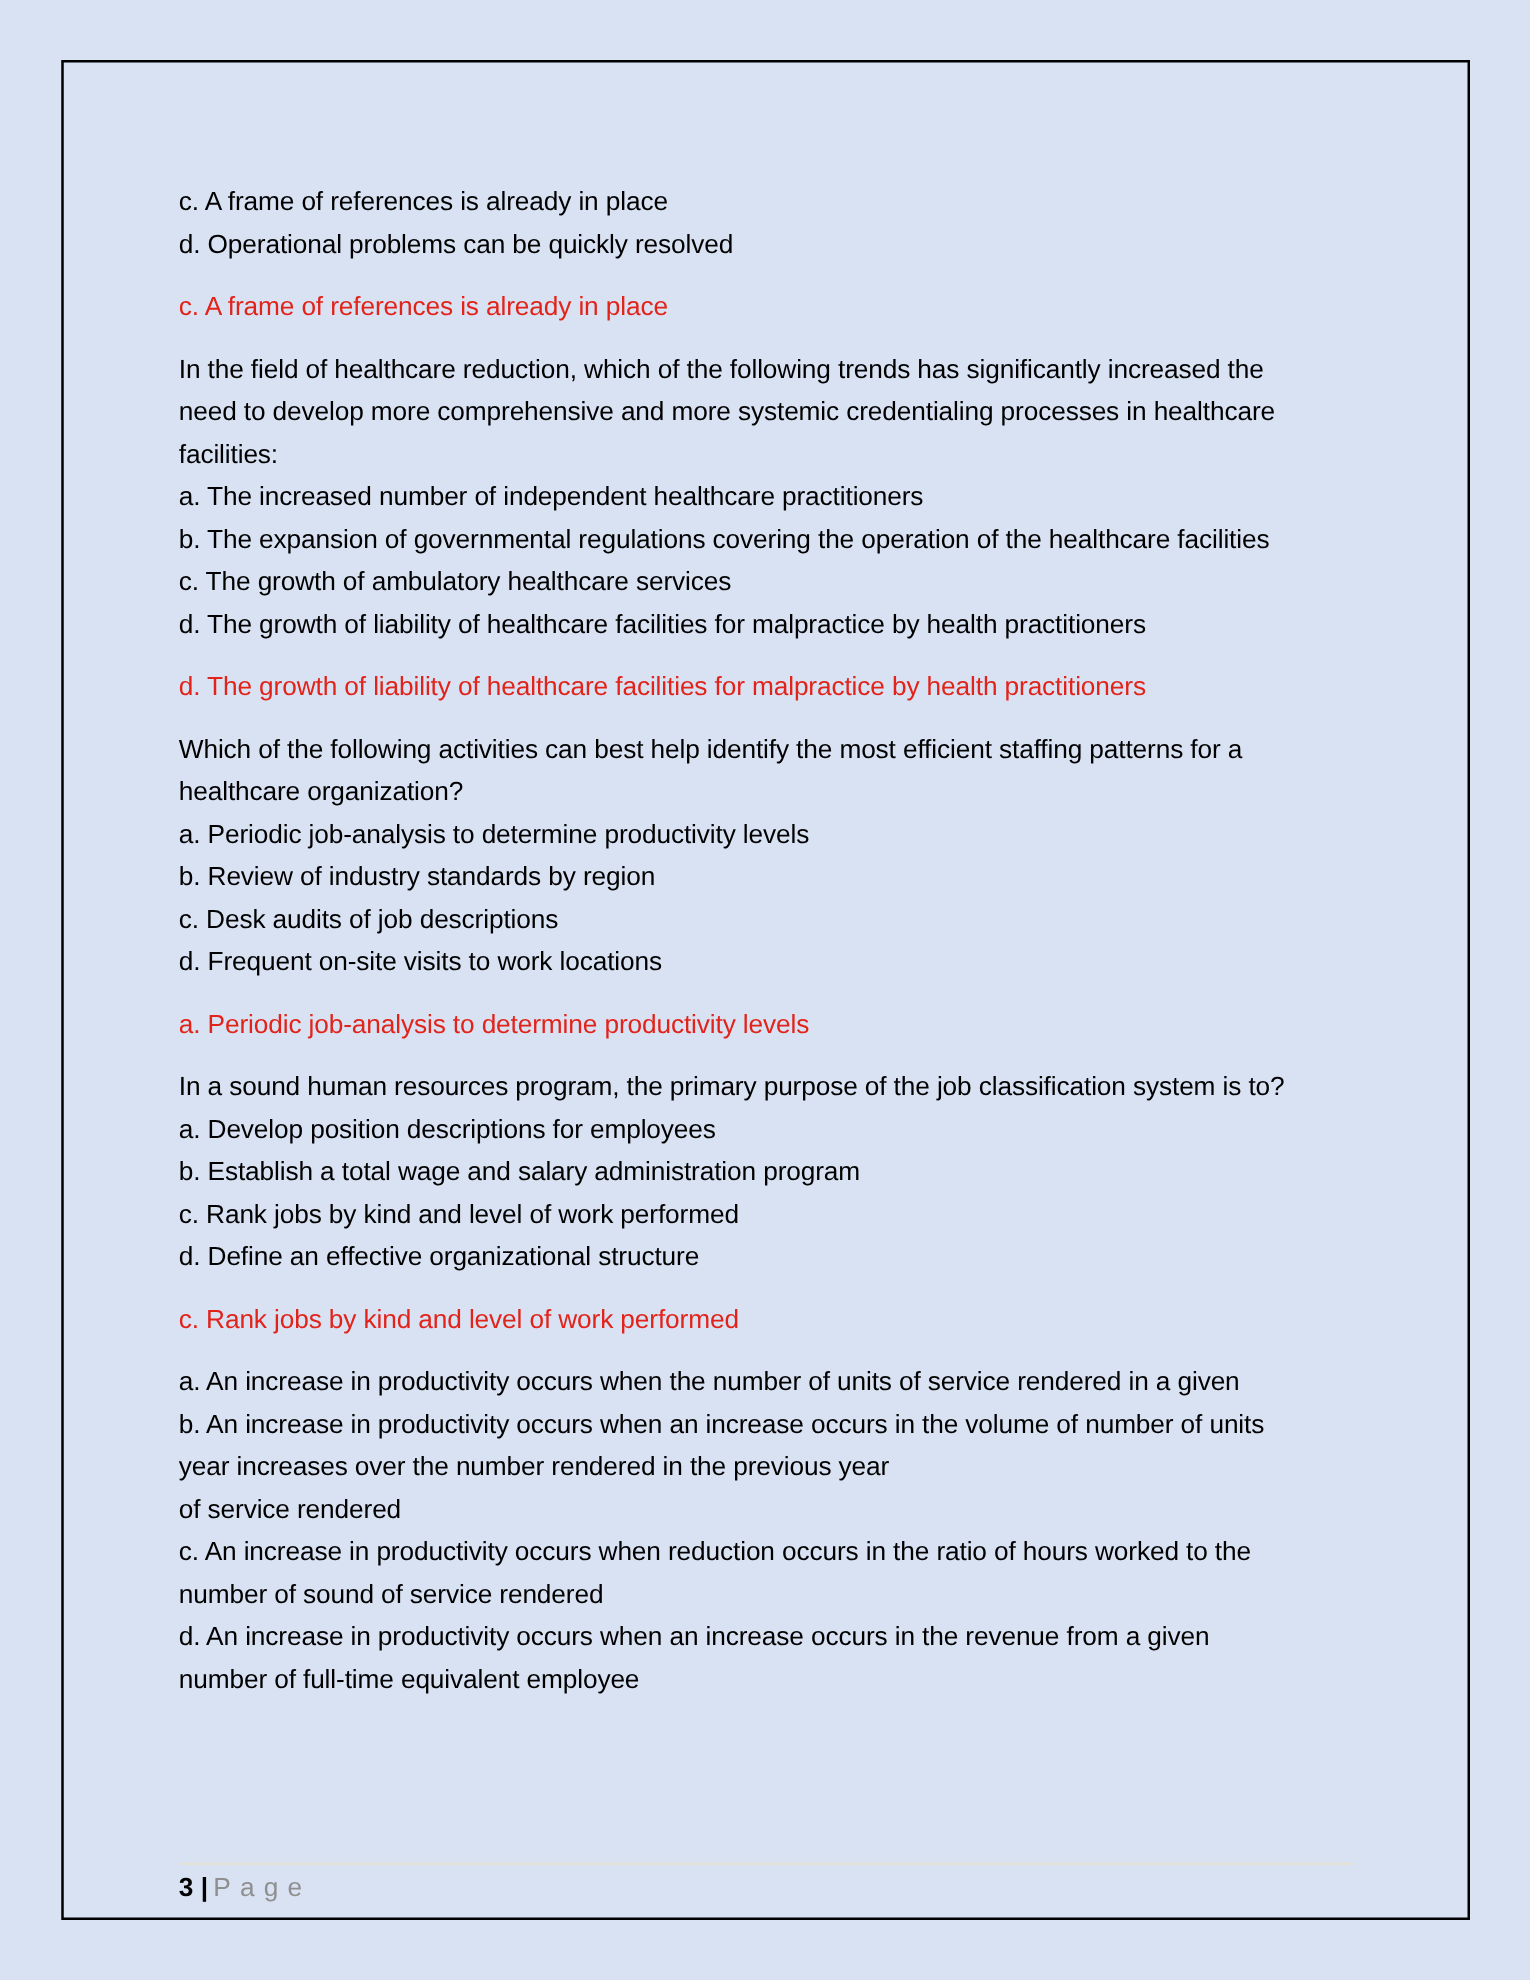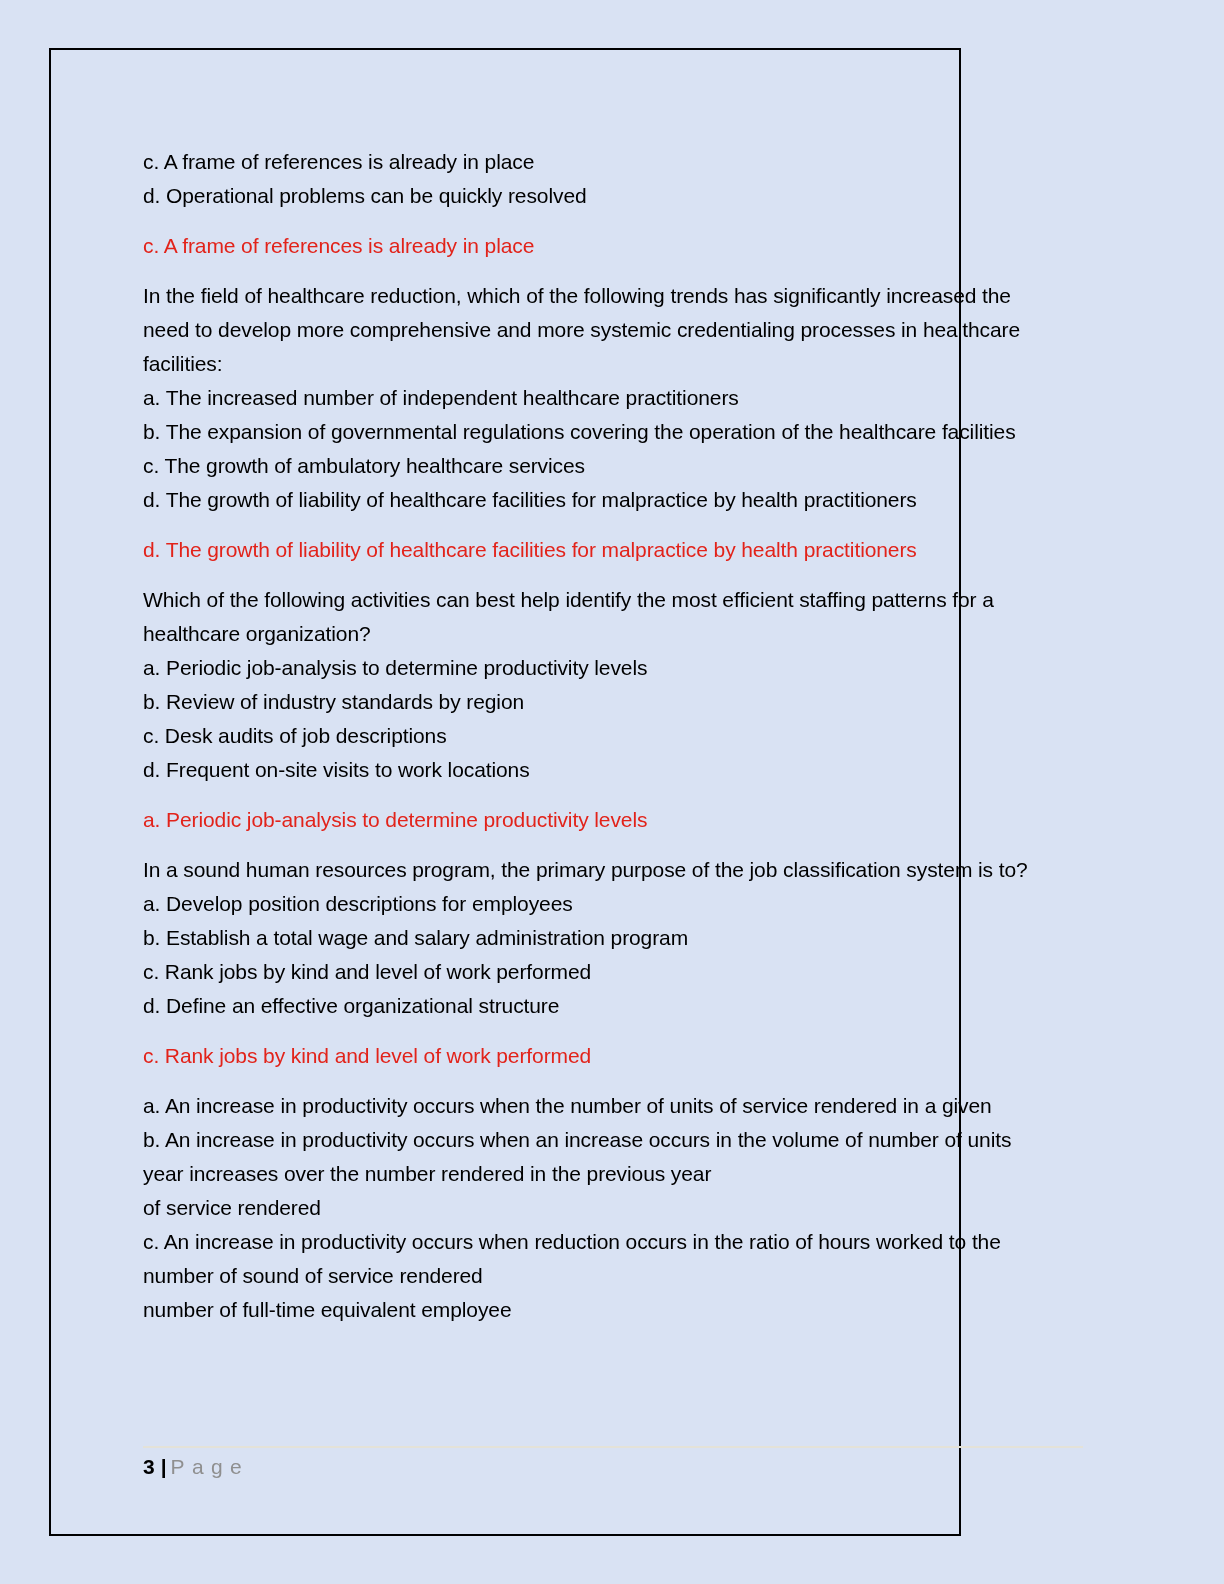--- a/index.html
+++ b/index.html
@@ -11,21 +11,21 @@
   body {
     position: relative;
     width: 1224px;
     height: 1584px;
     font-family: "Liberation Sans", sans-serif;
   }
   .sheet {
     position: absolute;
     left: 49px;
     top: 48px;
-    width: 912px;
+    width: 1127px;
     height: 1488px;
     box-sizing: border-box;
     border: 2px solid #000000;
     background: #d9e2f3;
   }
   .content {
     position: absolute;
     left: 92px;
     top: 95px;
     right: 60px;
@@ -40,21 +40,21 @@
   .block .line {
     display: block;
     white-space: nowrap;
   }
   .block.answer {
     color: #e2231a;
   }
   .doc-footer {
     position: absolute;
     left: 92px;
-    top: 1396px;
+    top: 1440px;
     width: 940px;
   }
   .footer-rule {
     height: 2px;
     background: #e4e2d8;
   }
   .footer-text {
     margin-top: 5px;
     font-size: 21px;
     line-height: 28px;
@@ -127,20 +127,21 @@
       <span class="line">c. Rank jobs by kind and level of work performed</span>
     </p>
 
     <p class="block question">
       <span class="line">a. An increase in productivity occurs when the number of units of service rendered in a given</span>
       <span class="line">b. An increase in productivity occurs when an increase occurs in the volume of number of units</span>
       <span class="line">year increases over the number rendered in the previous year</span>
       <span class="line">of service rendered</span>
       <span class="line">c. An increase in productivity occurs when reduction occurs in the ratio of hours worked to the</span>
       <span class="line">number of sound of service rendered</span>
+      <span class="line">d. An increase in productivity occurs when an increase occurs in the revenue from a given</span>
       <span class="line">number of full-time equivalent employee</span>
     </p>
 
   </main>
 
   <div class="doc-footer">
     <div class="footer-rule"></div>
     <div class="footer-text">
       <span class="page-number">3</span><span class="separator">|</span><span class="page-label">Page</span>
     </div>

